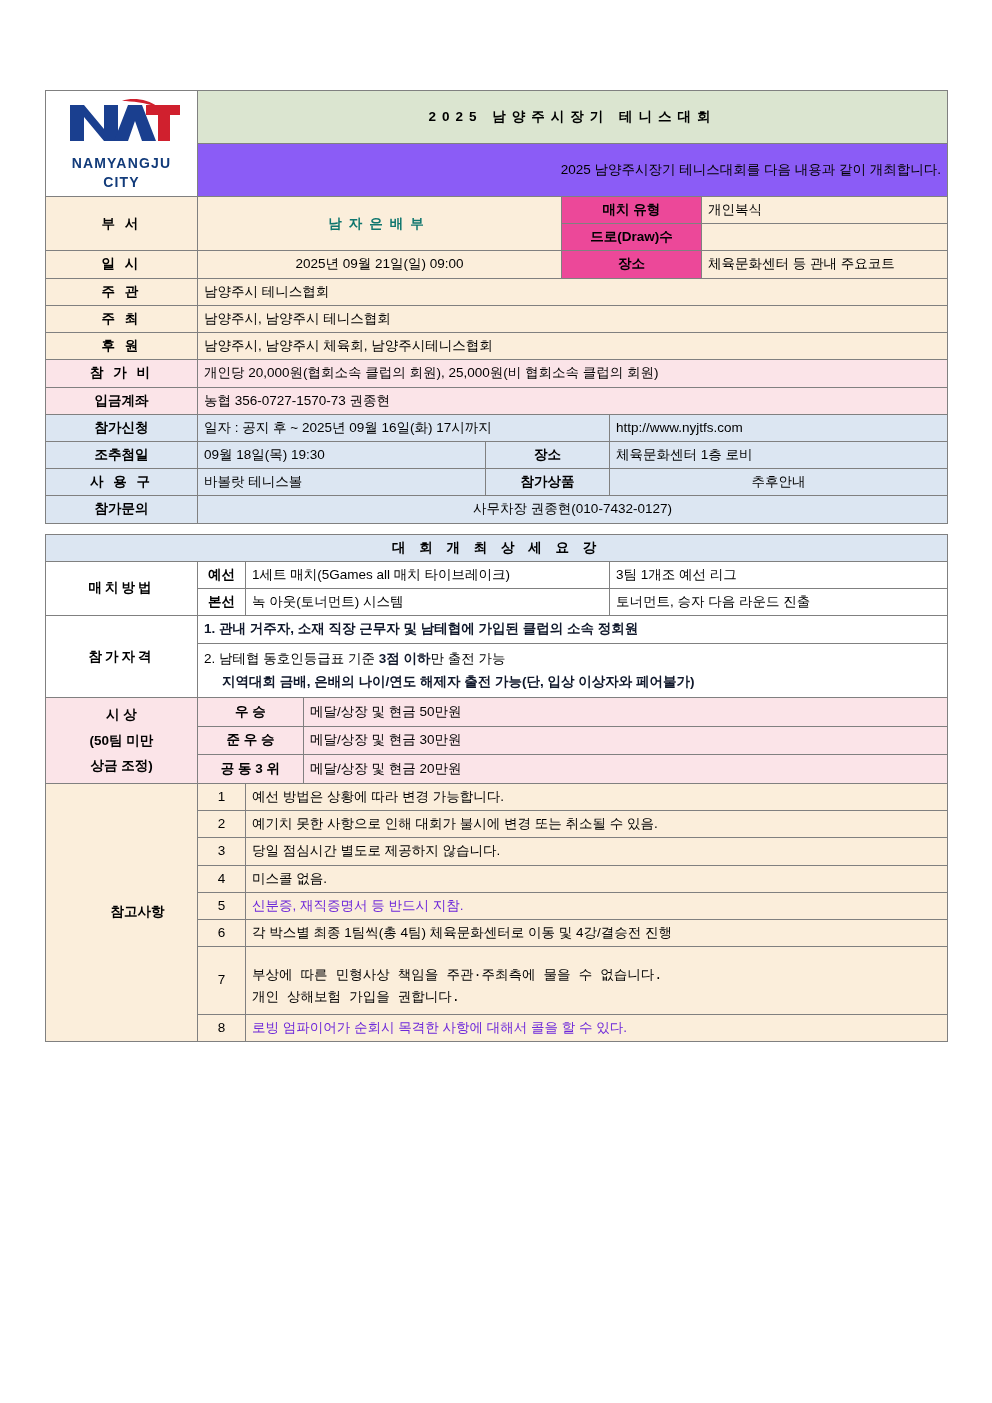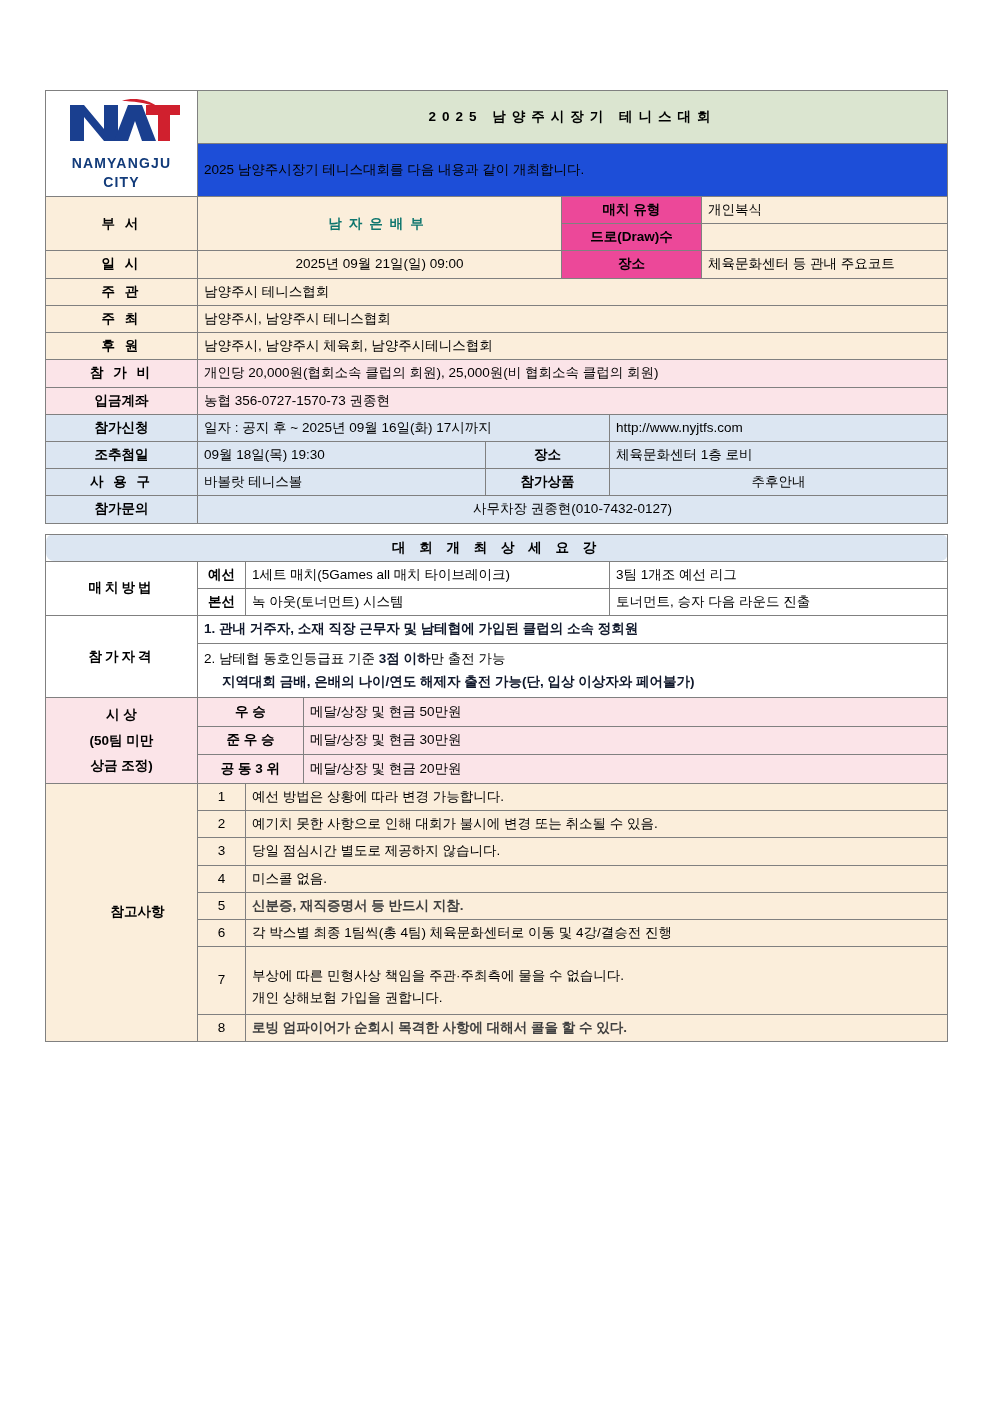--- a/index.html
+++ b/index.html
@@ -52,24 +52,24 @@
   }
   .title-cell {
     background: #dbe5d0;
     text-align: center;
     font-size: 31px;
     font-weight: bold;
     letter-spacing: 6px;
     padding: 14px 0 16px 0;
   }
   .subtitle-cell {
-    text-align: left;
+    text-align: right;
     font-size: 13px;
     padding: 8px 0;
-    background: #1d4ed8;
+    background: #8b5cf6;
   }
   
   .lbl {
     background: #fbeedb;
     text-align: center;
     font-weight: bold;
     letter-spacing: 3px;
     width: 152px;
   }
   .lbl-nospace { letter-spacing: 0px; }
@@ -95,39 +95,38 @@
   .blue { background: #dce6f2; }
   .cream { background: #fbeedb; }
   .white { background: #ffffff; }
   .section-title {
     background: #dce6f2;
     text-align: center;
     font-size: 22px;
     font-weight: bold;
     letter-spacing: 5px;
     padding: 9px 0;
-    border-radius: 8px;
   }
   .sub-lbl {
     text-align: center;
     font-weight: bold;
   }
   .red {
     color: #0f172a;
     font-weight: bold;
   }
   .num-cell {
     text-align: center;
     width: 26px;
     background: #fbeedb;
   }
   .note-txt {
     background: #fbeedb;
   }
-  .small-red { color:#404040; font-weight:bold; }
+  .small-red { color:#6d28d9; font-weight:normal; }
   .center { text-align: center; }
   .b { font-weight: bold; }
 </style>
 </head>
 <body>
 
 <div class="page">
   <table class="doc">
     <colgroup>
       <col style="width:152px">
@@ -302,21 +301,21 @@
     <tr>
       <td class="num-cell">5</td>
       <td class="note-txt small-red" colspan="6">신분증, 재직증명서 등 반드시 지참.</td>
     </tr>
     <tr>
       <td class="num-cell">6</td>
       <td class="note-txt" colspan="6">각 박스별 최종 1팀씩(총 4팀) 체육문화센터로 이동 및 4강/결승전 진행</td>
     </tr>
     <tr>
       <td class="num-cell">7</td>
-      <td class="note-txt" colspan="6" style="padding-top:20px;padding-bottom:6px;">
+      <td class="note-txt" colspan="6" style="padding-top:20px;padding-bottom:6px;font-family:Liberation Mono, monospace;">
         <div>부상에 따른 민형사상 책임을 주관·주최측에 물을 수 없습니다.</div>
         <div style="margin-top:4px;">개인 상해보험 가입을 권합니다.</div>
       </td>
     </tr>
     <tr>
       <td class="num-cell">8</td>
       <td class="note-txt small-red" colspan="6">로빙 엄파이어가 순회시 목격한 사항에 대해서 콜을 할 수 있다.</td>
     </tr>
 
   </tbody>

